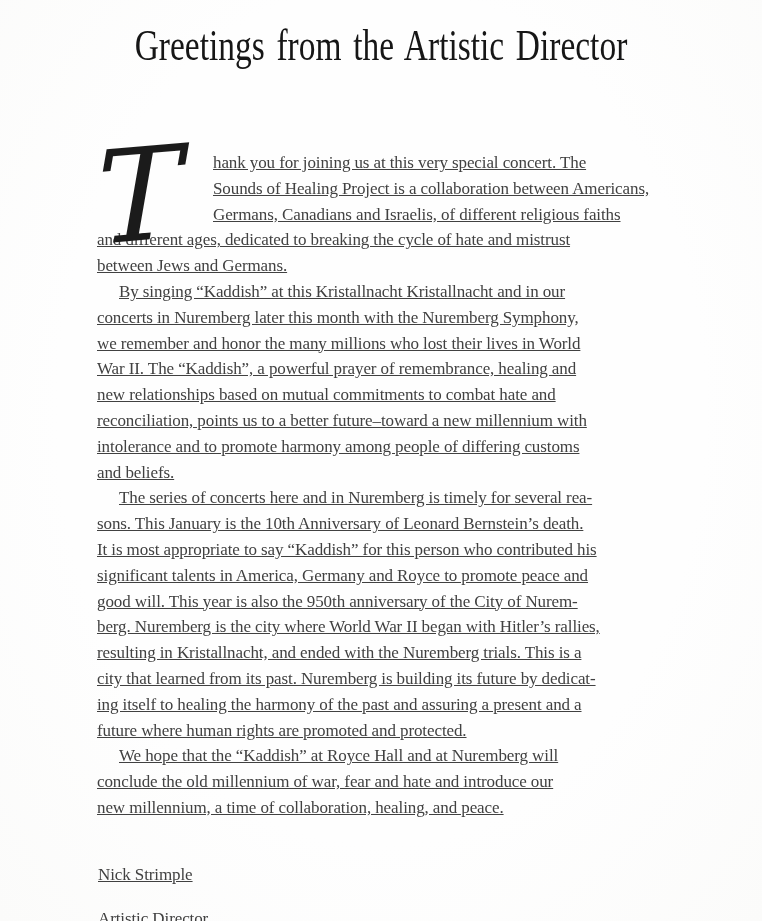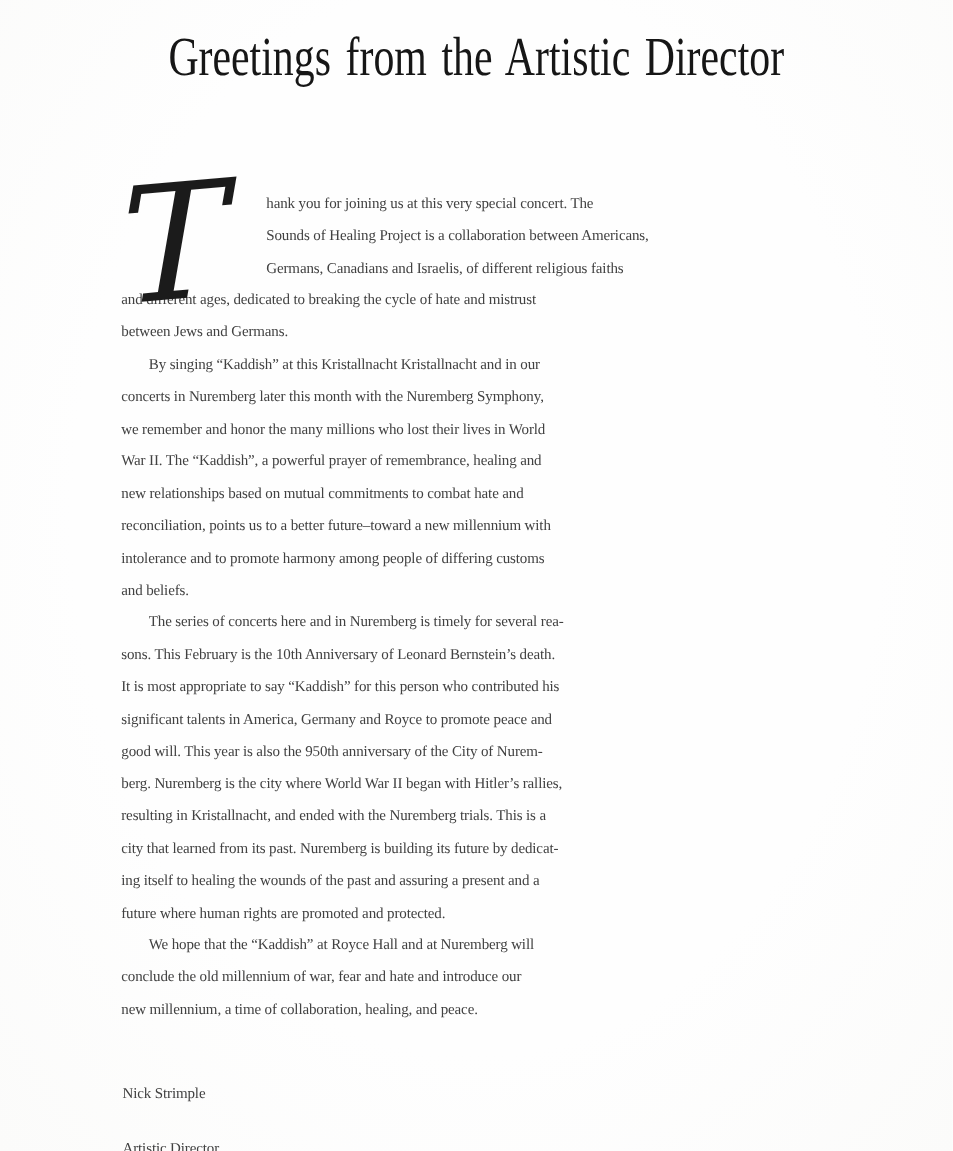--- a/index.html
+++ b/index.html
@@ -20,24 +20,25 @@
     font-family: "Liberation Serif", serif;
     font-size: 44px; font-weight: 400;
     color: #161616;
     word-spacing: 0.10em; letter-spacing: 0;
     transform: scaleX(0.76); transform-origin: 50% 0;
   }
   .textblock {
     position: absolute; left: 97px; top: 150px; width: 578px;
   }
   .line {
-    font-size: 12px; line-height: 25.8px;
+    font-size: 17px; line-height: 25.8px;
     color: #414141;
     letter-spacing: -0.1px;
     white-space: nowrap;
+    text-decoration: underline;
   }
   .dc  { padding-left: 116px; }  
   .ind { padding-left: 22px; }   
   .dropcap {
     position: absolute; left: 0px; top: -18px;
     font-family: "DejaVu Serif", serif;
     font-style: italic; font-weight: 400;
     font-size: 128px; line-height: 1;
     color: #1b1b1b;
     transform: rotate(-5deg) skewX(-4deg);
@@ -65,28 +66,28 @@
     <div class="line ind">By singing “Kaddish” at this Kristallnacht Kristallnacht and in our</div>
     <div class="line">concerts in Nuremberg later this month with the Nuremberg Symphony,</div>
     <div class="line">we remember and honor the many millions who lost their lives in World</div>
     <div class="line">War II. The “Kaddish”, a powerful prayer of remembrance, healing and</div>
     <div class="line">new relationships based on mutual commitments to combat hate and</div>
     <div class="line">reconciliation, points us to a better future–toward a new millennium with</div>
     <div class="line">intolerance and to promote harmony among people of differing customs</div>
     <div class="line">and beliefs.</div>
 
     <div class="line ind">The series of concerts here and in Nuremberg is timely for several rea-</div>
-    <div class="line">sons. This February is the 10th Anniversary of Leonard Bernstein’s death.</div>
+    <div class="line">sons. This January is the 10th Anniversary of Leonard Bernstein’s death.</div>
     <div class="line">It is most appropriate to say “Kaddish” for this person who contributed his</div>
     <div class="line">significant talents in America, Germany and Royce to promote peace and</div>
     <div class="line">good will. This year is also the 950th anniversary of the City of Nurem-</div>
     <div class="line">berg. Nuremberg is the city where World War II began with Hitler’s rallies,</div>
     <div class="line">resulting in Kristallnacht, and ended with the Nuremberg trials. This is a</div>
     <div class="line">city that learned from its past. Nuremberg is building its future by dedicat-</div>
-    <div class="line">ing itself to healing the wounds of the past and assuring a present and a</div>
+    <div class="line">ing itself to healing the harmony of the past and assuring a present and a</div>
     <div class="line">future where human rights are promoted and protected.</div>
 
     <div class="line ind">We hope that the “Kaddish” at Royce Hall and at Nuremberg will</div>
     <div class="line">conclude the old millennium of war, fear and hate and introduce our</div>
     <div class="line">new millennium, a time of collaboration, healing, and peace.</div>
   </div>
 
   <div class="sig">
     <div class="line">Nick Strimple</div>
     <div class="line">Artistic Director</div>

